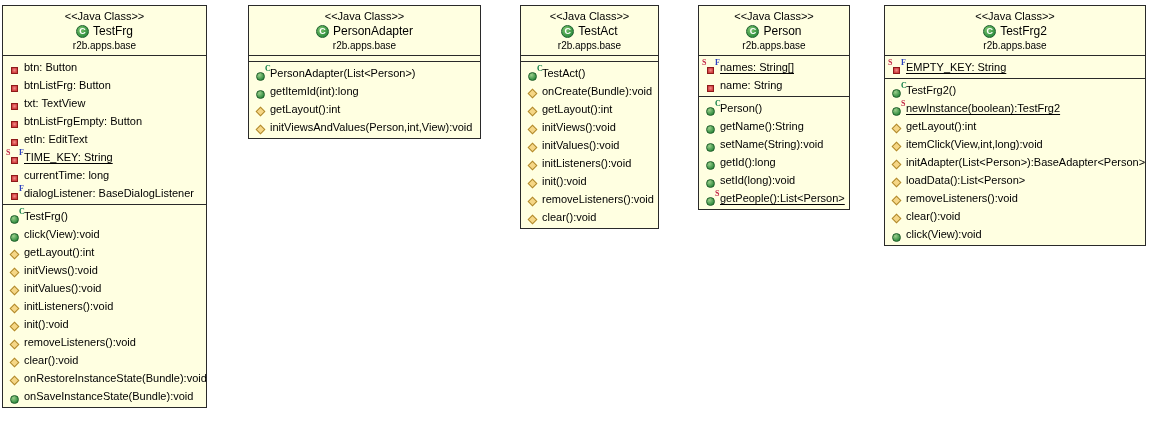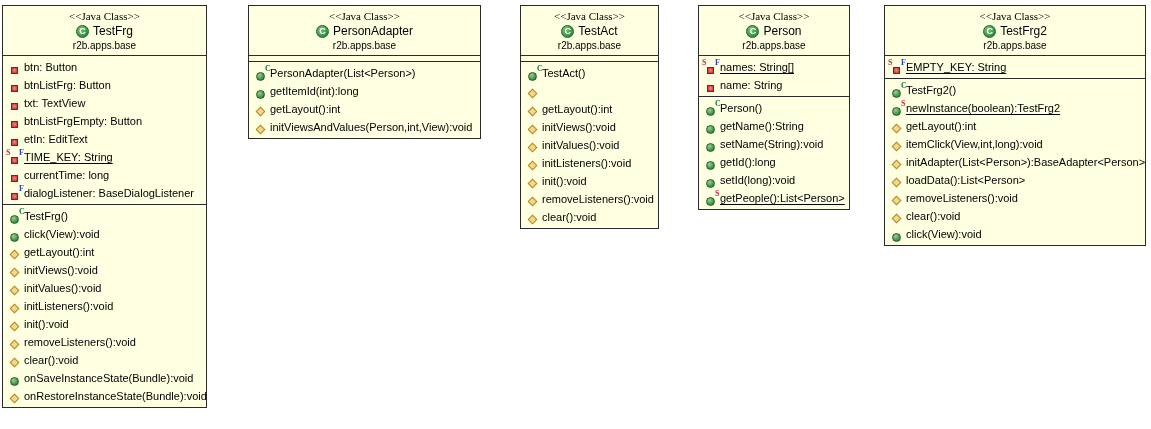--- a/index.html
+++ b/index.html
@@ -14,21 +14,21 @@
   }
   .c0 { left:2px;   width:205px; }
   .c1 { left:248px; width:233px; }
   .c2 { left:520px; width:139px; }
   .c3 { left:698px; width:152px; }
   .c4 { left:884px; width:262px; }
 
   .class-header {
     text-align:center; padding:4px 4px 3px; border-bottom:1px solid #2a2a2a;
   }
-  .stereotype { font-size:11px; line-height:13px;font-family:Liberation Serif, serif; }
+  .stereotype { font-size:11px; line-height:13px; }
   .class-name-row {
     display:flex; align-items:center; justify-content:center; gap:4px;
     line-height:16px;
   }
   .class-icon {
     display:inline-flex; align-items:center; justify-content:center;
     width:13px; height:13px; border-radius:50%;
     background:radial-gradient(circle at 35% 30%, #7cc46d 0%, #2f8f3f 75%);
     border:1px solid #1f6030; color:#fff; font-size:9px; font-weight:bold;
     flex:0 0 13px;
@@ -206,30 +206,30 @@
 
   <div class="member-row">
     <span class="member-icon-wrap">
             <span class="member-icon icon-protected"></span>
           </span>
     <span class="member-text">clear():void</span>
   </div>
 
   <div class="member-row">
     <span class="member-icon-wrap">
+            <span class="member-icon icon-protected"></span>
+          </span>
+    <span class="member-text">onRestoreInstanceState(Bundle):void</span>
+  </div>
+
+  <div class="member-row">
+    <span class="member-icon-wrap">
             <span class="member-icon icon-public"></span>
           </span>
     <span class="member-text">onSaveInstanceState(Bundle):void</span>
-  </div>
-
-  <div class="member-row">
-    <span class="member-icon-wrap">
-            <span class="member-icon icon-protected"></span>
-          </span>
-    <span class="member-text">onRestoreInstanceState(Bundle):void</span>
   </div>
 </div>
   </div>
 
   <div class="class-box c1">
     <div class="class-header">
       <div class="stereotype">&lt;&lt;Java Class&gt;&gt;</div>
       <div class="class-name-row">
         <span class="class-icon">C</span>
         <span class="class-name">PersonAdapter</span>
@@ -285,20 +285,21 @@
             <span class="member-icon icon-public"></span>
             <span class="sup sup-right sup-C">C</span>
           </span>
     <span class="member-text">TestAct()</span>
   </div>
 
   <div class="member-row">
     <span class="member-icon-wrap">
             <span class="member-icon icon-protected"></span>
           </span>
+    <span class="member-text">onCreate(Bundle):void</span>
   </div>
 
   <div class="member-row">
     <span class="member-icon-wrap">
             <span class="member-icon icon-protected"></span>
           </span>
     <span class="member-text">getLayout():int</span>
   </div>
 
   <div class="member-row">

